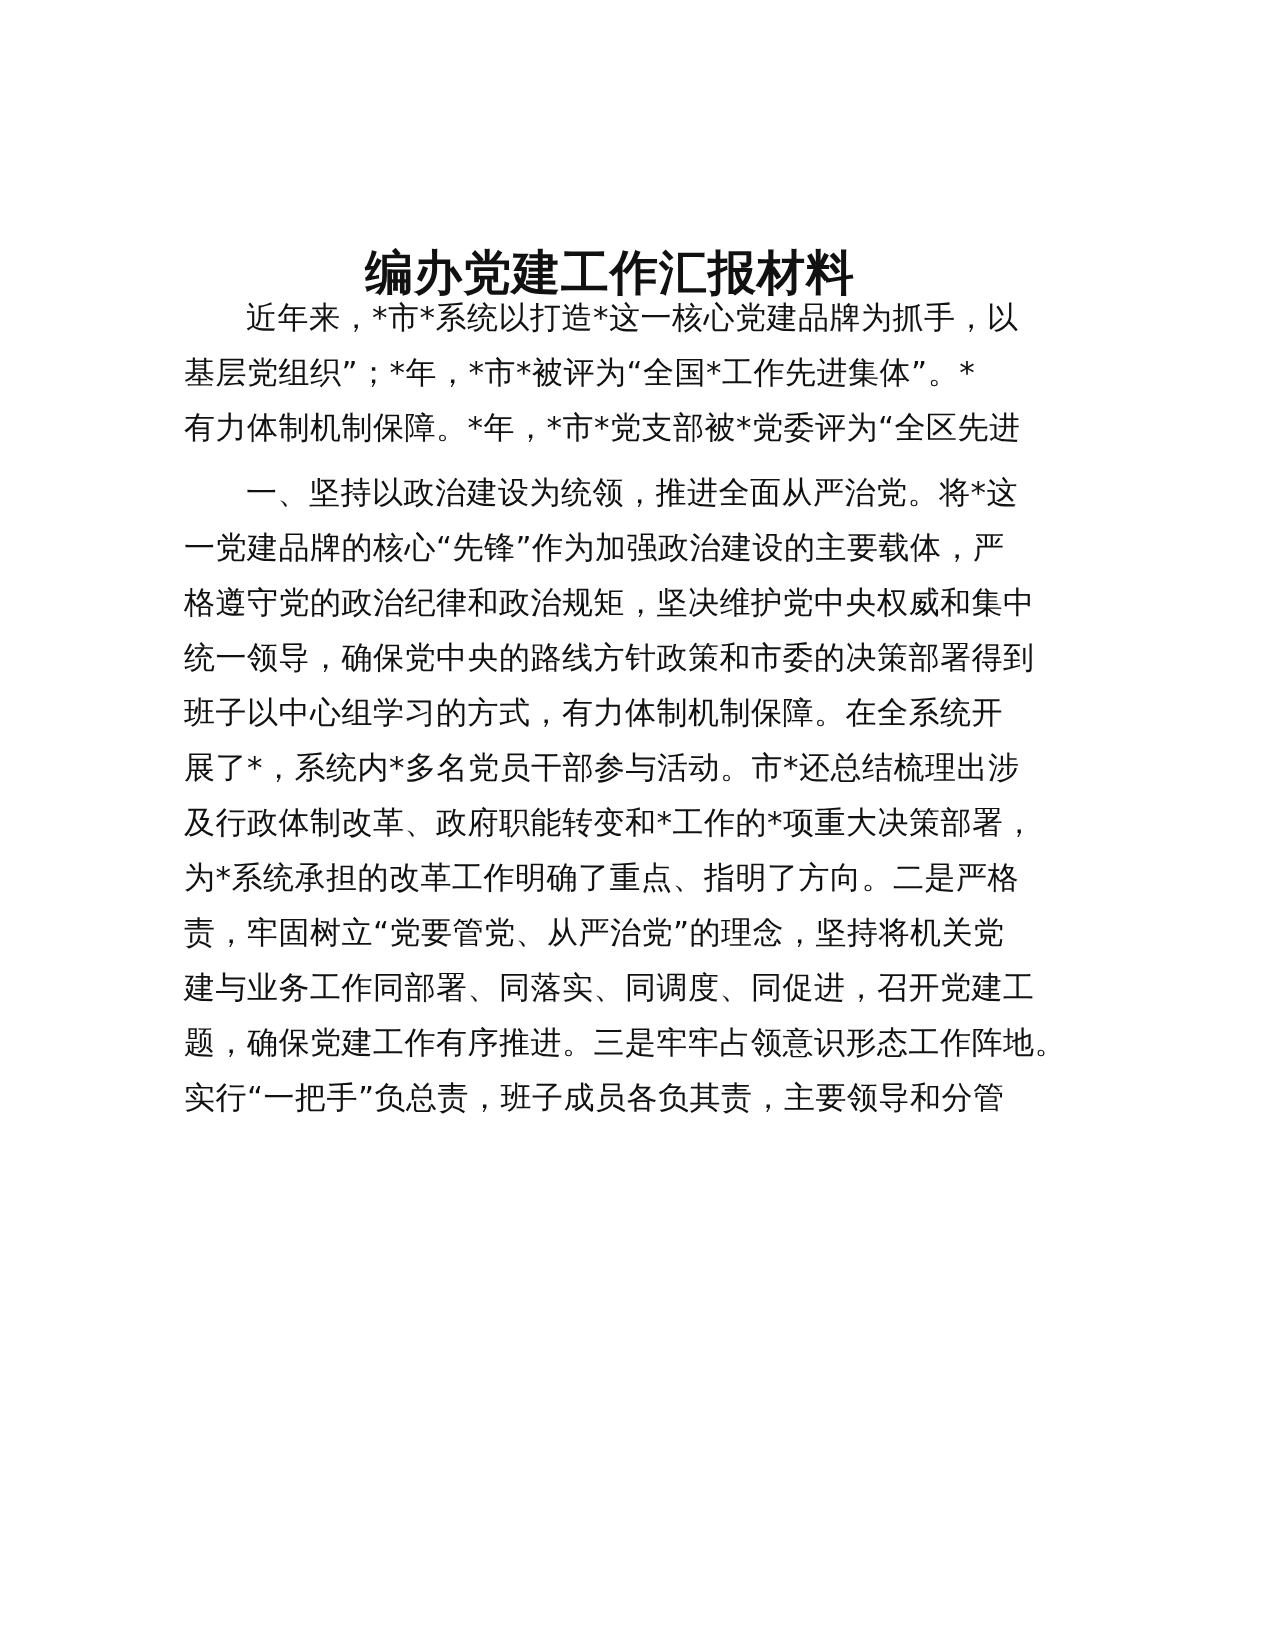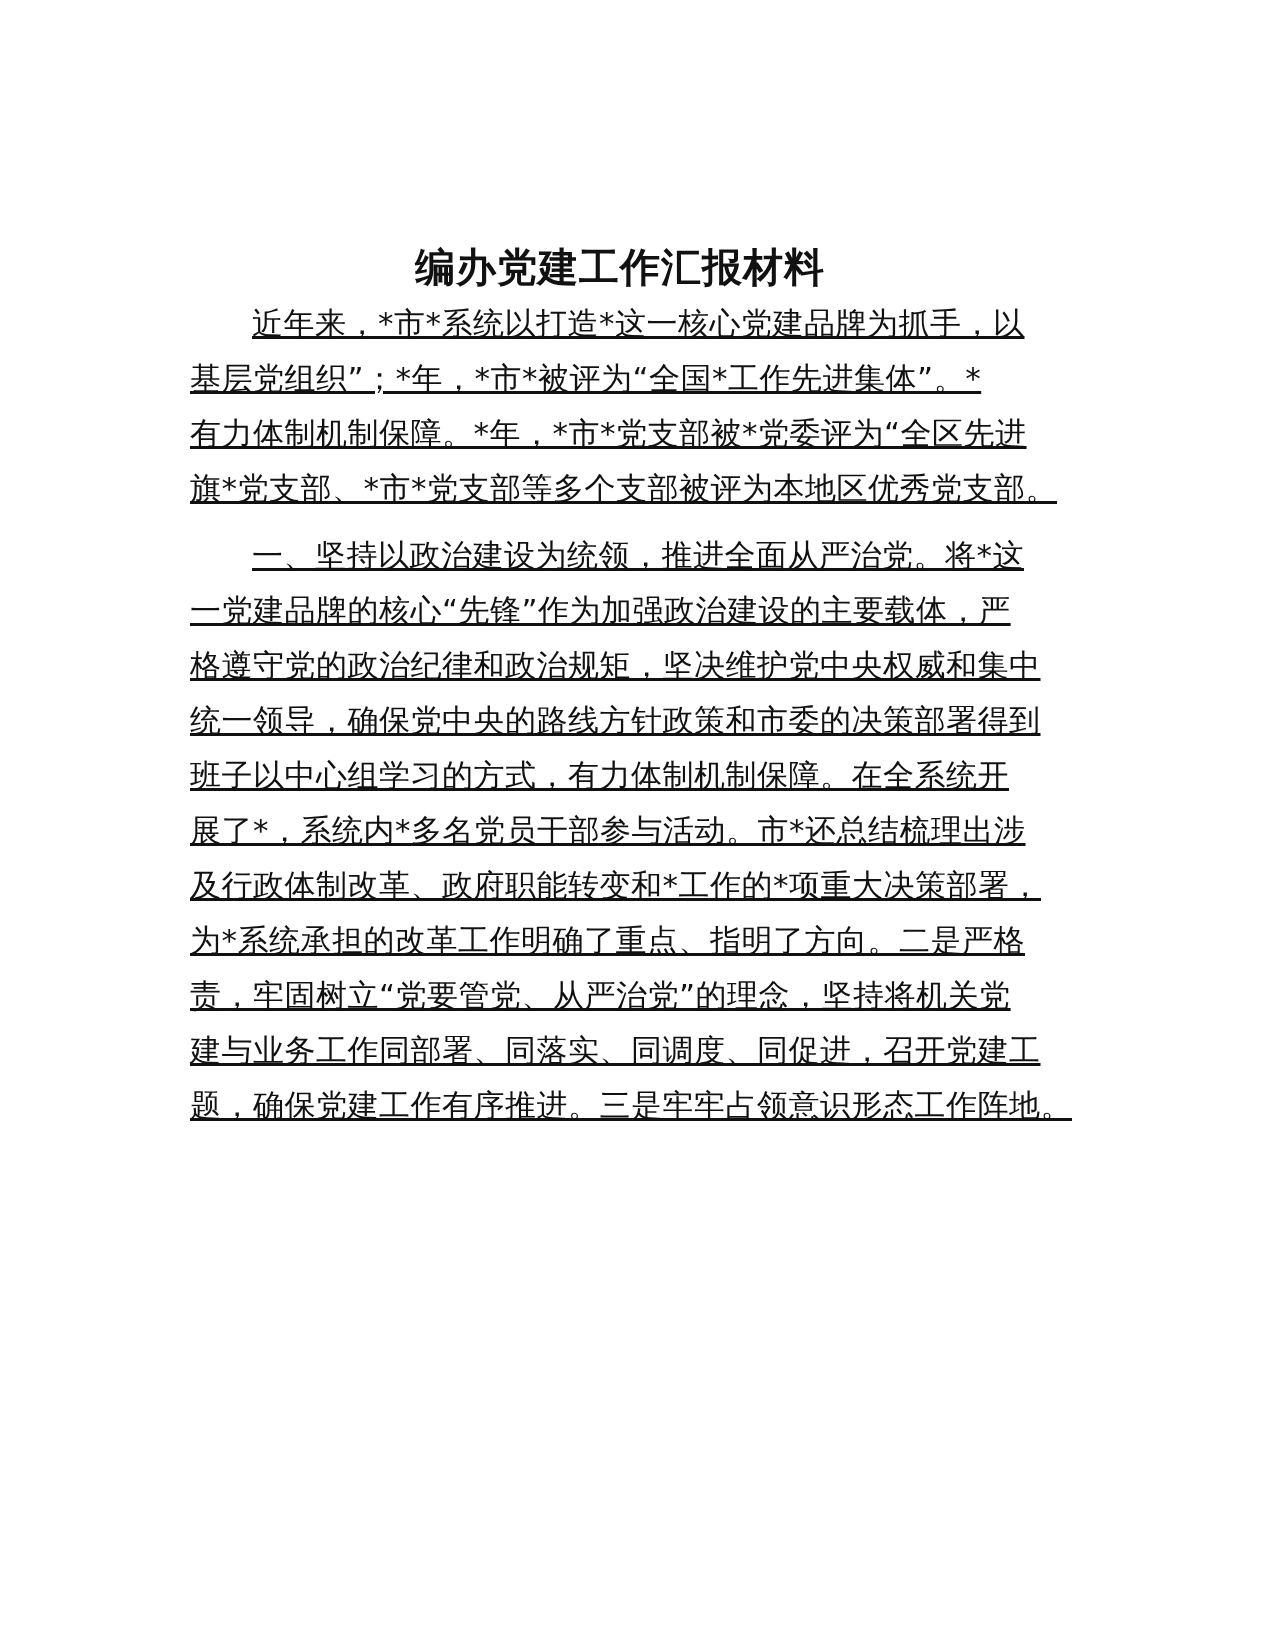--- a/index.html
+++ b/index.html
@@ -18,38 +18,37 @@
     .page {
       position: absolute;
       left: 0;
       top: 0;
       width: 1275px;
       height: 1650px;
       background: #ffffff;
     }
     .title {
       position: absolute;
-      left: 10px;
+      left: 0;
       top: 212px;
       width: 1220px;
       text-align: center;
-      font-size: 40px;
+      font-size: 48px;
       line-height: 56px;
       letter-spacing: 1px;
       color: #111111;
     }
     .body {
       position: absolute;
       left: 178px;
       top: 284px;
       width: 900px;
     }
     .para {
-      margin: 12px;
-      text-decoration: underline;
+      margin: 6px;
     }
     .para + .para {
       margin-top: 10px;
     }
     .line {
       display: block;
       white-space: nowrap;
       font-size: 31px;
       line-height: 55px;
       height: 55px;
@@ -66,31 +65,31 @@
 <div class="page">
 
   <h1 class="title">编办党建工作汇报材料</h1>
 
   <div class="body">
 
     <p class="para">
       <span class="line indent">近年来，*市*系统以打造*这一核心党建品牌为抓手，以</span>
       <span class="line">基层党组织”；*年，*市*被评为“全国*工作先进集体”。*</span>
       <span class="line">有力体制机制保障。*年，*市*党支部被*党委评为“全区先进</span>
-      <span class="line">旗*党支部、*市*党支部等多个支部被评为本地区优秀党支部。</span>
     </p>
 
     <p class="para">
       <span class="line indent">一、坚持以政治建设为统领，推进全面从严治党。将*这</span>
       <span class="line">一党建品牌的核心“先锋”作为加强政治建设的主要载体，严</span>
       <span class="line">格遵守党的政治纪律和政治规矩，坚决维护党中央权威和集中</span>
       <span class="line">统一领导，确保党中央的路线方针政策和市委的决策部署得到</span>
       <span class="line">班子以中心组学习的方式，有力体制机制保障。在全系统开</span>
       <span class="line">展了*，系统内*多名党员干部参与活动。市*还总结梳理出涉</span>
       <span class="line">及行政体制改革、政府职能转变和*工作的*项重大决策部署，</span>
       <span class="line">为*系统承担的改革工作明确了重点、指明了方向。二是严格</span>
       <span class="line">责，牢固树立“党要管党、从严治党”的理念，坚持将机关党</span>
       <span class="line">建与业务工作同部署、同落实、同调度、同促进，召开党建工</span>
       <span class="line">题，确保党建工作有序推进。三是牢牢占领意识形态工作阵地。</span>
+      <span class="line">实行“一把手”负总责，班子成员各负其责，主要领导和分管</span>
     </p>
 
   </div>
 </div>
 
 </body></html>

